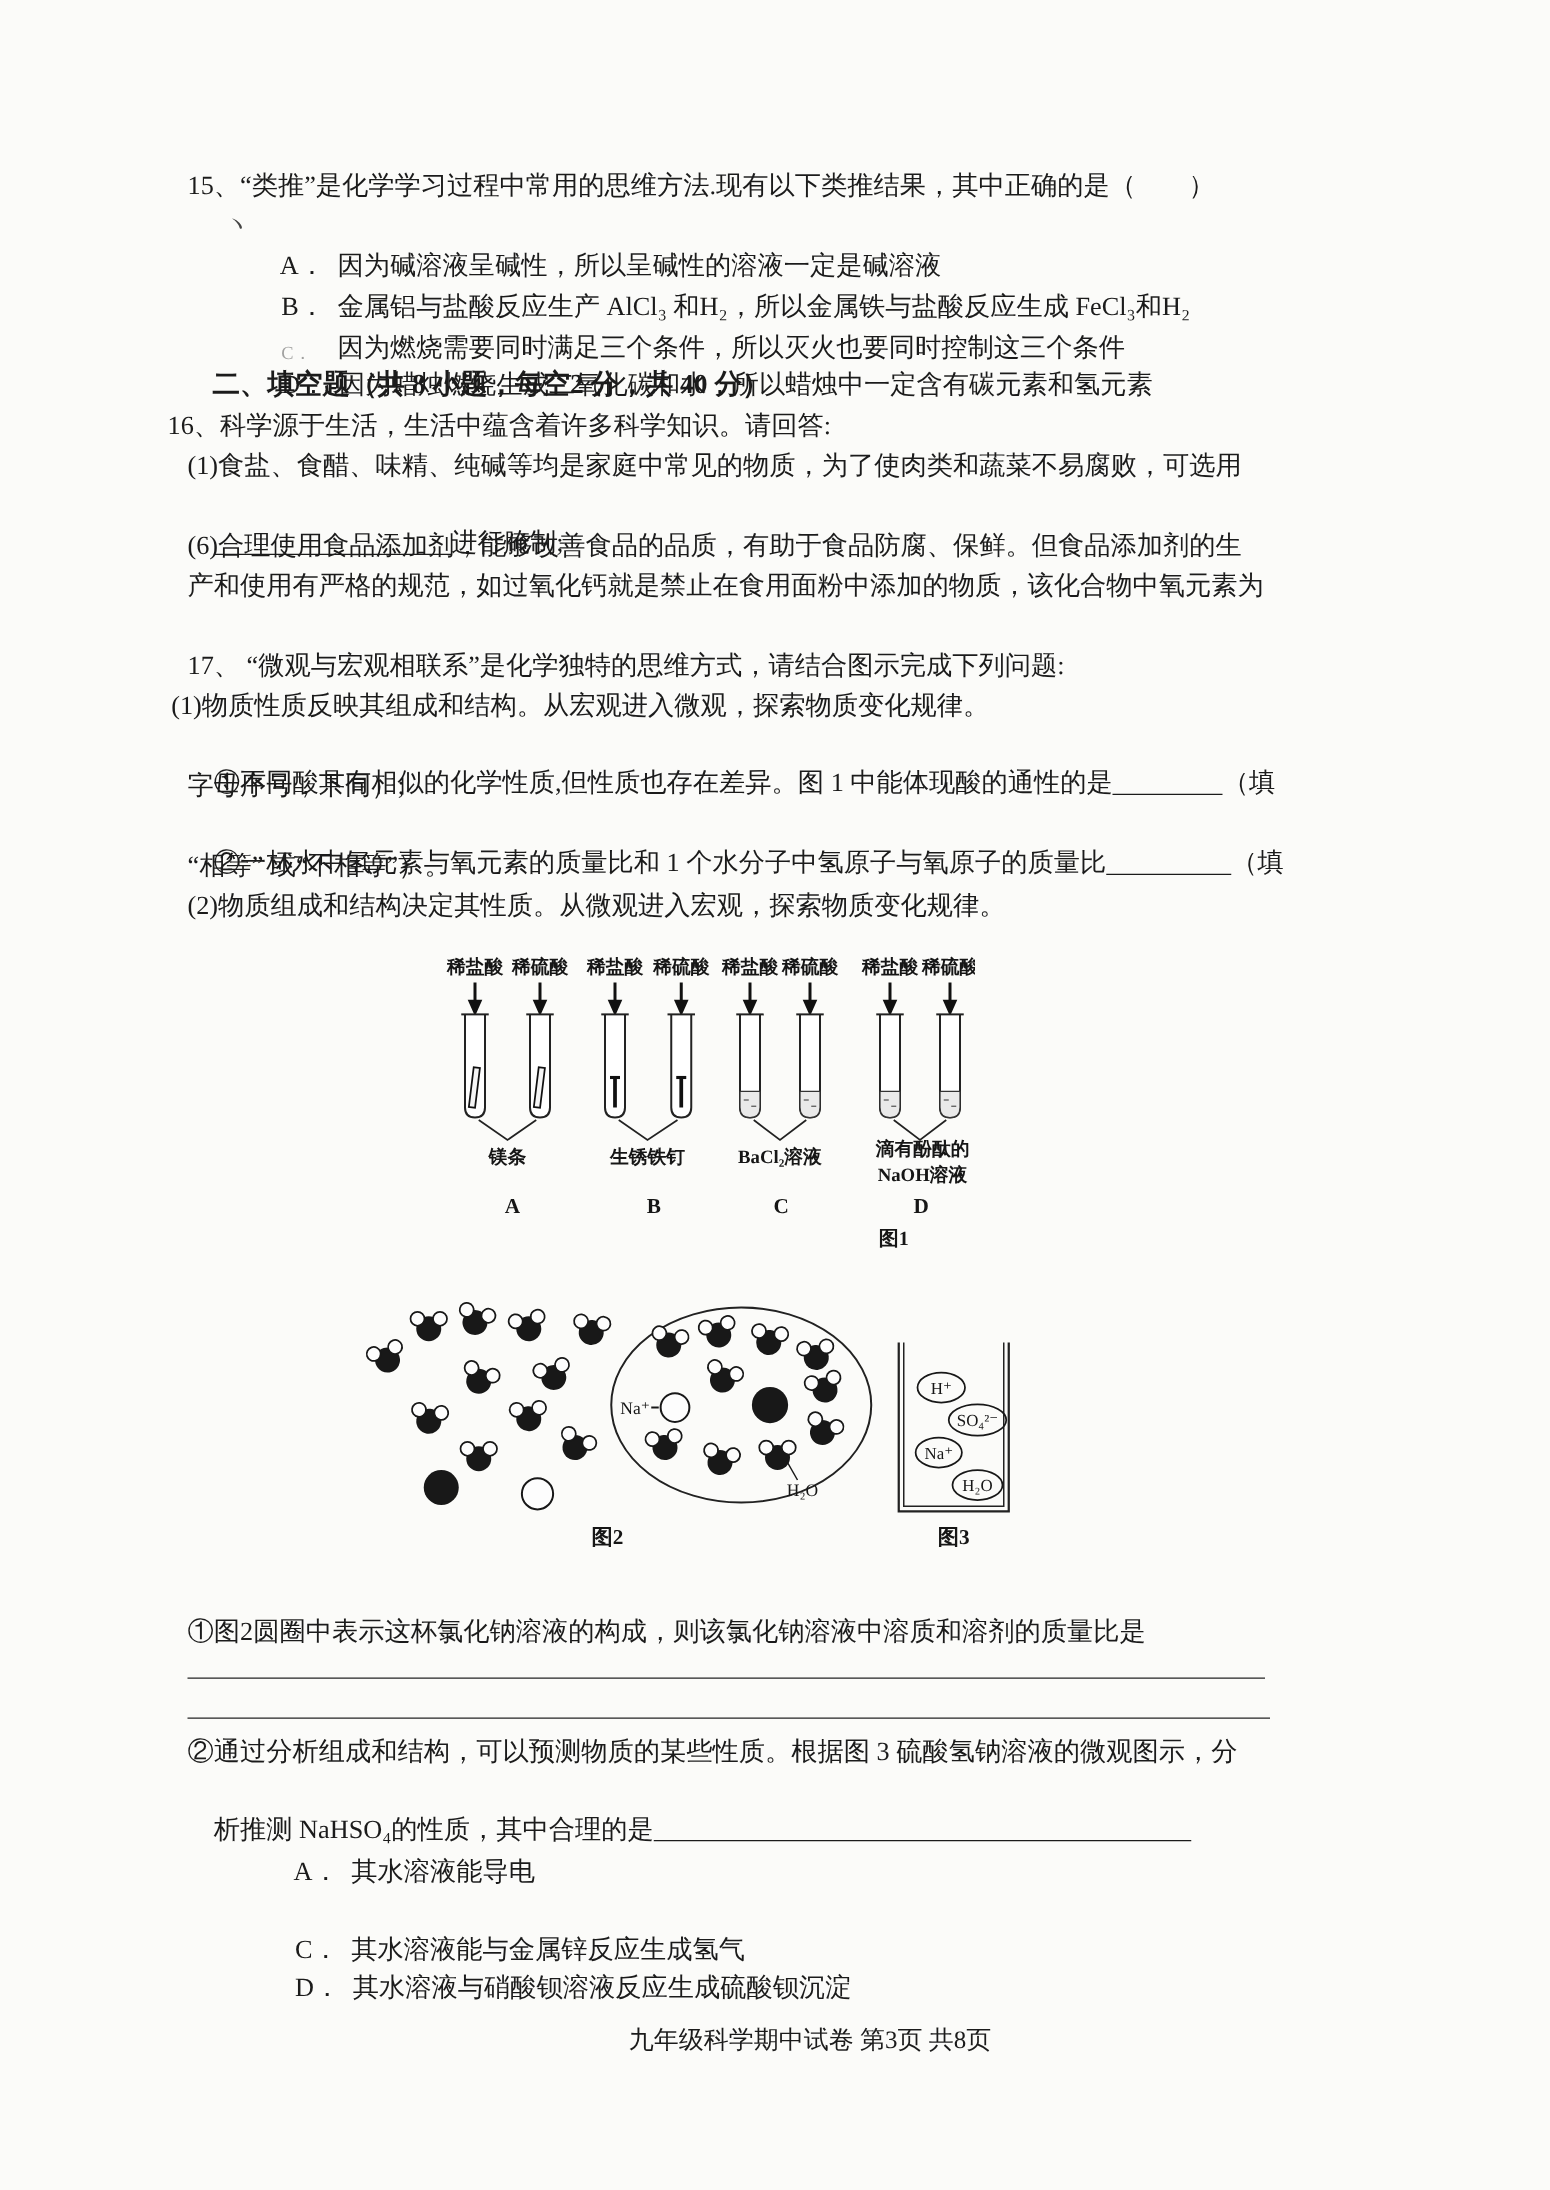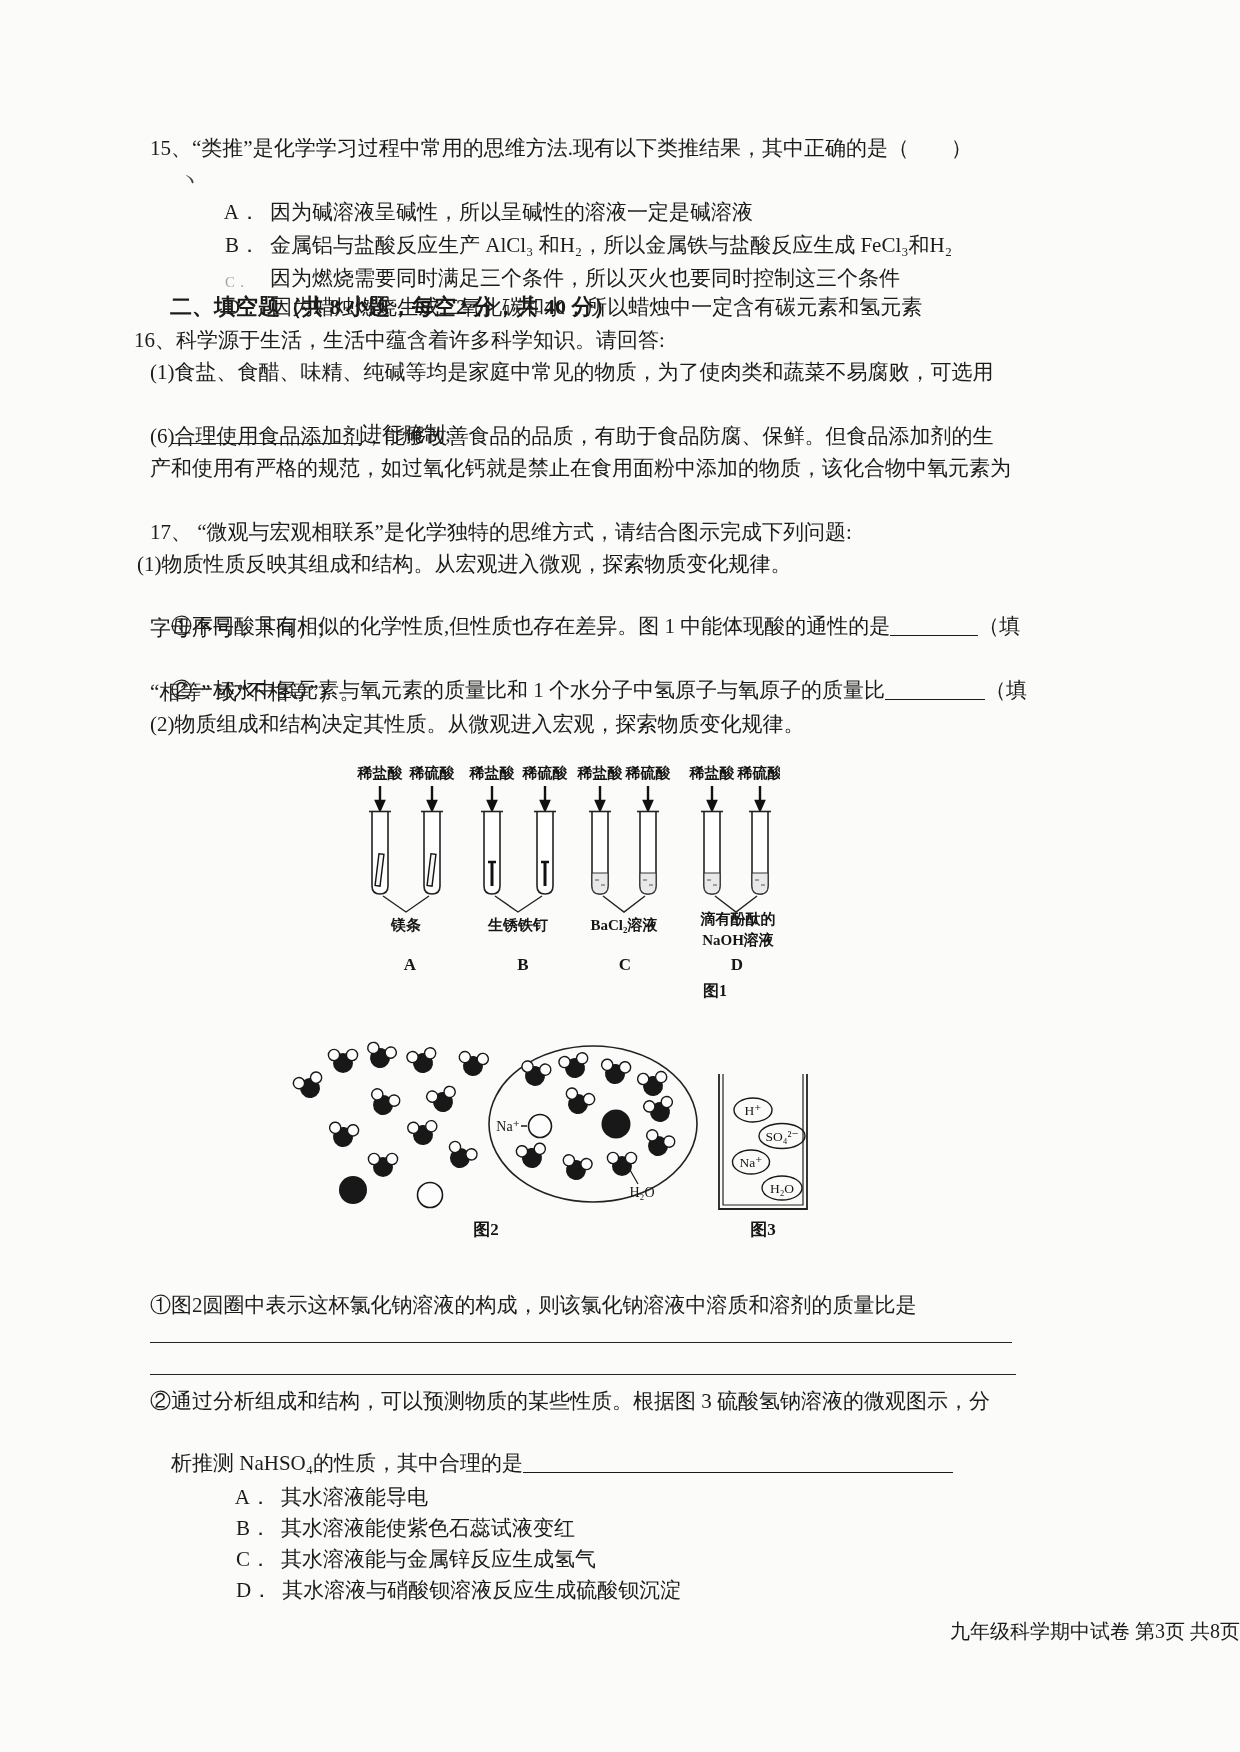--- a/index.html
+++ b/index.html
@@ -7,21 +7,21 @@
     position:relative; width:1240px; height:1752px; margin:0 auto;
     background:#fbfbf9; color:#1b1b1b; overflow:hidden;
     font-family:"Liberation Serif","DejaVu Serif",serif;
   }
   .line{position:absolute; font-size:21px; line-height:30px; white-space:pre;}
   .sec{font-weight:bold; font-size:22px;}
   .olabel{padding-right:10px;}
   .dim{opacity:.4; display:inline-block; transform:scale(.7); transform-origin:left bottom;}
   .blank{display:inline-block; border-bottom:1.7px solid #1b1b1b; height:22px; vertical-align:-3px;}
   .rule{position:absolute; height:0; border-top:1.9px solid #242424;}
-  .footer{position:absolute; left:0; right:0; text-align:right; padding-left:56px; font-size:20px;}
+  .footer{position:absolute; left:0; right:0; text-align:center; padding-left:56px; font-size:20px;}
   .artifact{position:absolute; font-size:17px; color:#444;}
   svg{position:absolute;}
   svg text{font-family:"Liberation Serif","DejaVu Serif",serif; fill:#161616;}
 </style>
 </head>
 <body>
 
 <div class="page">
 
   <span class="artifact" style="left:181px; top:168px;">ヽ</span>
@@ -229,23 +229,20 @@
   <div class="rule" style="left:150px; top:1374px; width:866px;"></div>
 
   <div class="line" style="left:150px; top:1386px;">②通过分析组成和结构，可以预测物质的某些性质。根据图 3 硫酸氢钠溶液的微观图示，分</div>
   <div class="line" style="left:150px; top:1418px;">
     <span>析推测 NaHSO₄的性质，其中合理的是</span><span class="blank" style="width:430px;"></span>
   </div>
 
   <div class="line" style="left:215px; top:1452px;">
     <span class="olabel">A．</span><span>其水溶液能导电</span>
   </div>
-  <div class="line" style="left:215px; top:1483px;">
-    <span class="olabel">B．</span><span>其水溶液能使紫色石蕊试液变红</span>
-  </div>
   <div class="line" style="left:215px; top:1514px;">
     <span class="olabel">C．</span><span>其水溶液能与金属锌反应生成氢气</span>
   </div>
   <div class="line" style="left:215px; top:1545px;">
     <span class="olabel">D．</span><span>其水溶液与硝酸钡溶液反应生成硫酸钡沉淀</span>
   </div>
 
   <div class="footer" style="top:1618px;">九年级科学期中试卷 第3页 共8页</div>
 
 </div>

